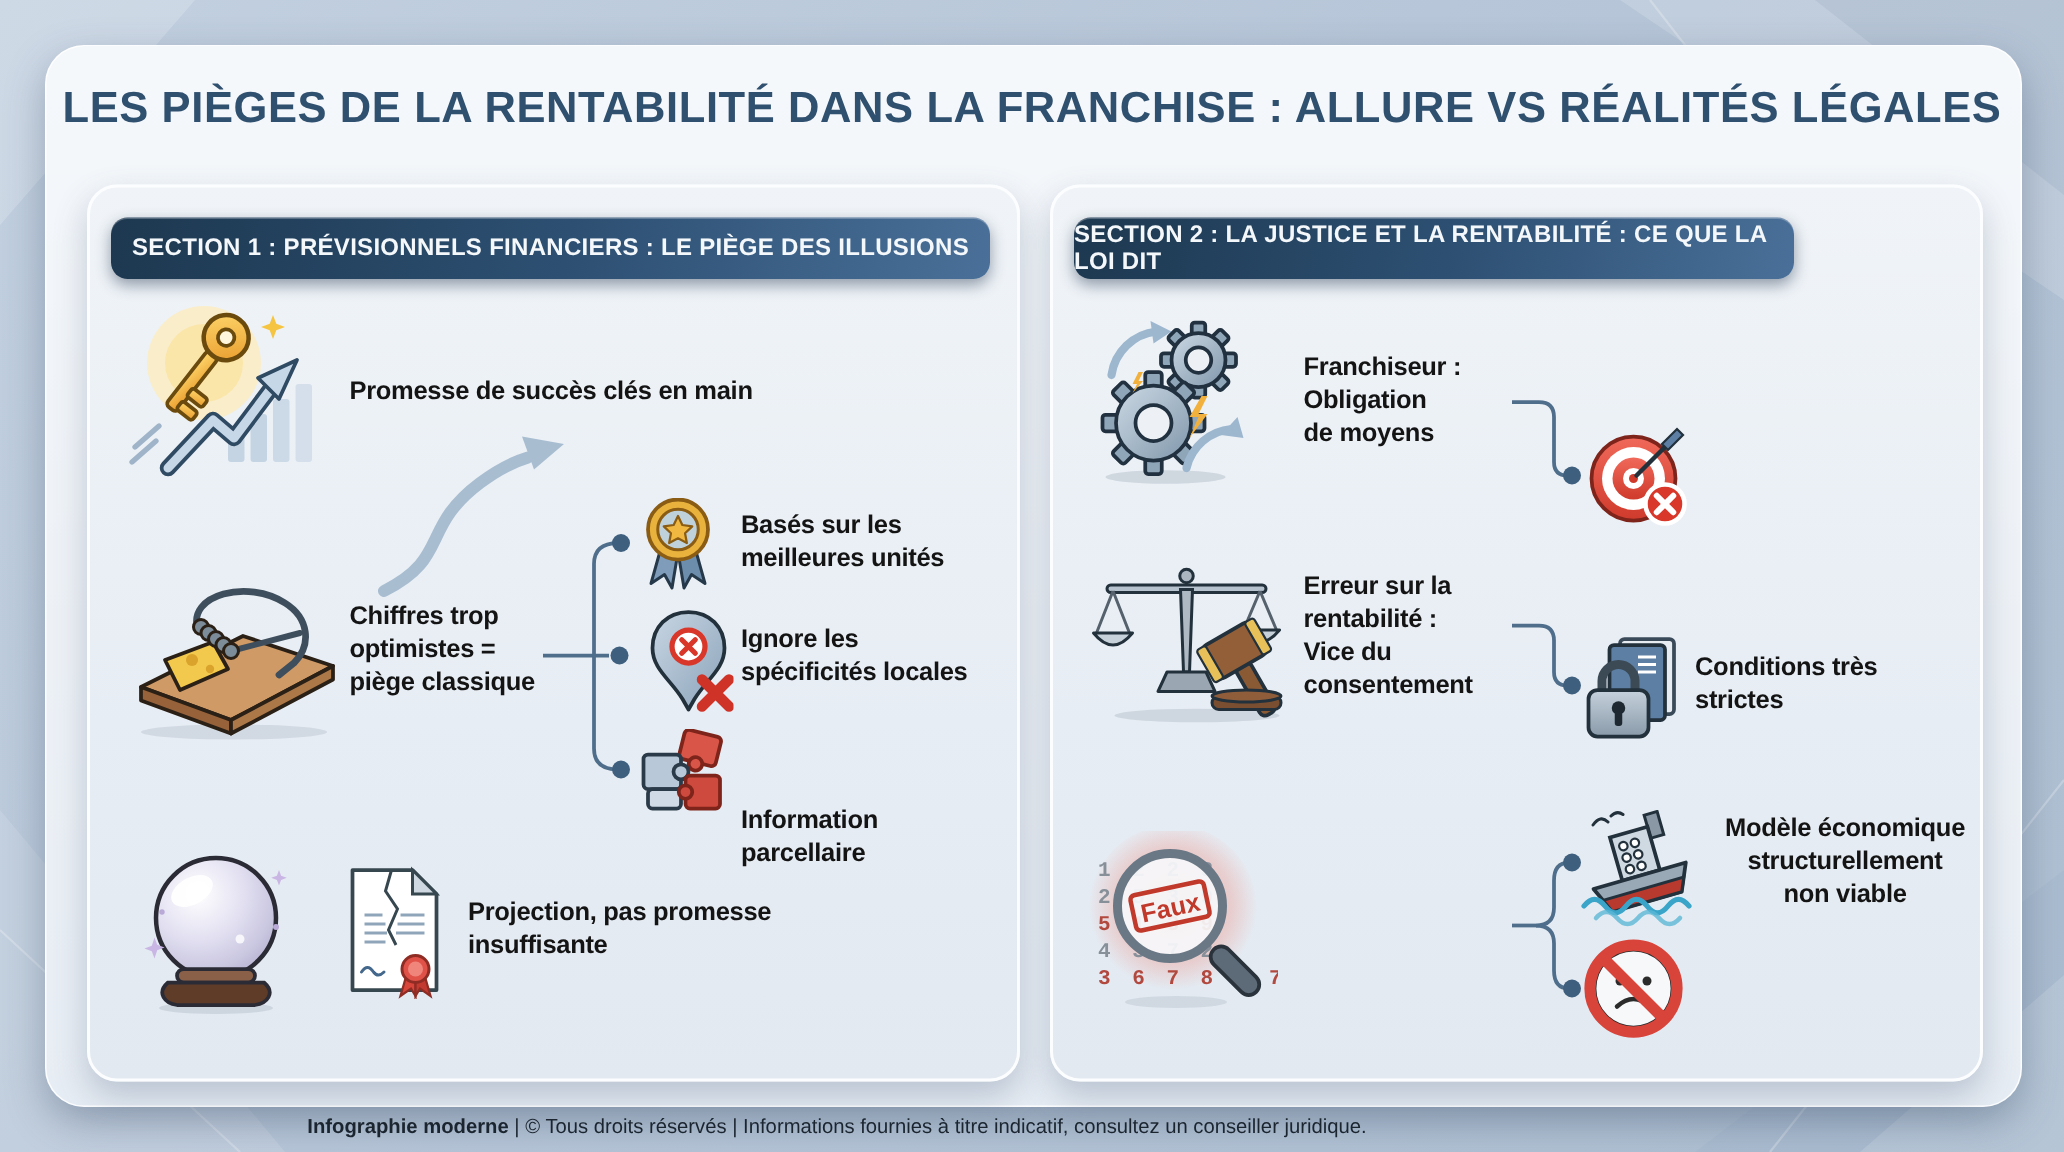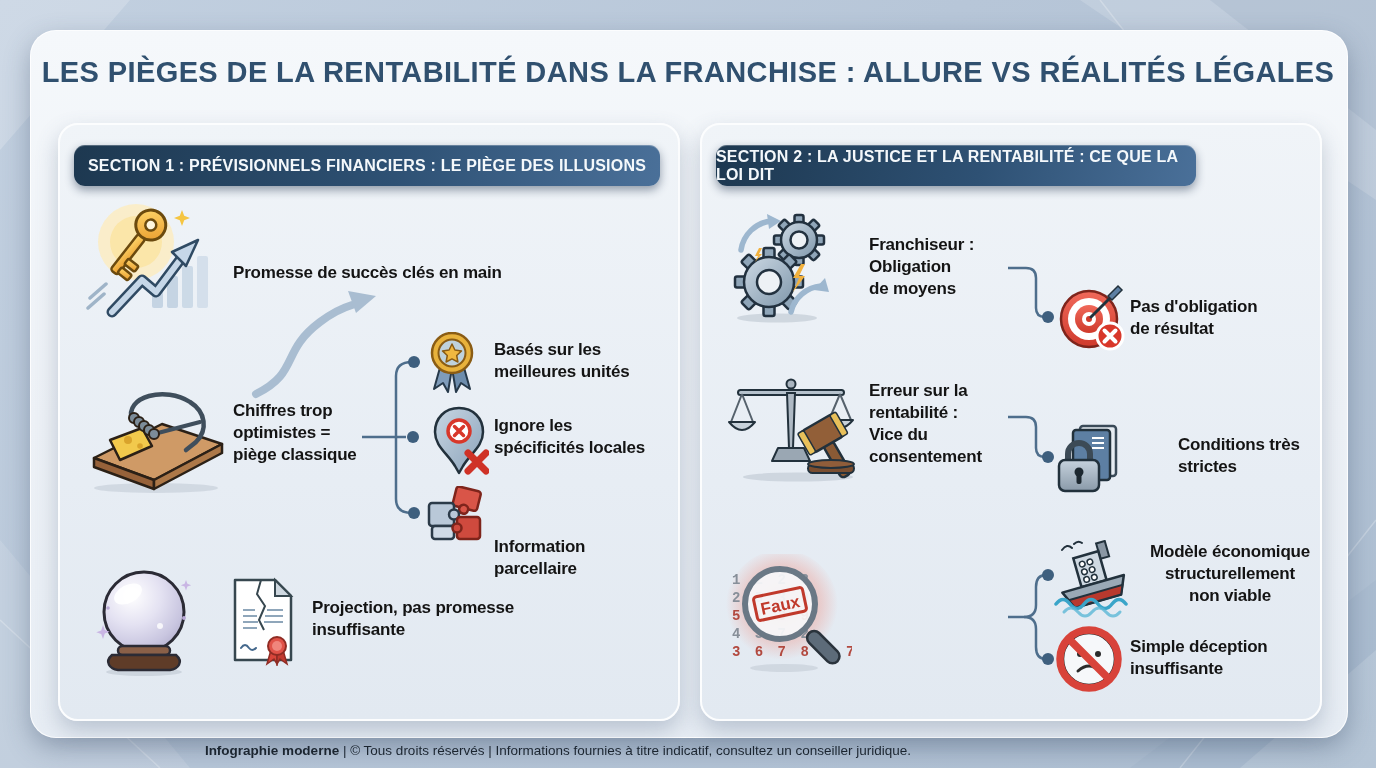--- a/index.html
+++ b/index.html
@@ -375,46 +375,42 @@
     <svg width="66" height="66" viewBox="0 0 66 66">
       <circle cx="33" cy="33" r="26" fill="#f6f8fa" stroke="#2b2b2b" stroke-width="2.5"></circle>
       <circle cx="24" cy="28" r="3" fill="#2b2b2b"></circle>
       <circle cx="42" cy="28" r="3" fill="#2b2b2b"></circle>
       <path d="M22,45 Q33,35 44,45" fill="none" stroke="#2b2b2b" stroke-width="3" stroke-linecap="round"></path>
       <circle cx="33" cy="33" r="29" fill="none" stroke="#d8433a" stroke-width="7.5"></circle>
       <path d="M13,13 L53,53" stroke="#d8433a" stroke-width="7.5" stroke-linecap="round"></path>
     </svg>
   </div>
 
-  <div class="label" style="left:233px; top:250px;margin-top:12px;">Promesse de succès clés en main</div>
+  <div class="label" style="left:233px; top:250px;">Promesse de succès clés en main</div>
   <div class="label" style="left:233px; top:400px;">Chiffres trop
 optimistes =
 piège classique</div>
   <div class="label" style="left:494px; top:339px;">Basés sur les
 meilleures unités</div>
   <div class="label" style="left:494px; top:415px;">Ignore les
 spécificités locales</div>
   <div class="label" style="left:494px; top:491px;margin-top:45px;">Information
 parcellaire</div>
   <div class="label" style="left:312px; top:597px;">Projection, pas promesse
 insuffisante</div>
 
   <div class="label" style="left:869px; top:234px;">Franchiseur :
 Obligation
 de moyens</div>
-  <div class="label" style="left:1130px; top:296px;">Pas d'obligation
-de résultat</div>
   <div class="label" style="left:869px; top:380px;">Erreur sur la
 rentabilité :
 Vice du
 consentement</div>
-  <div class="label" style="left:1130px; top:434px;margin-left:48px;">Conditions très
+  <div class="label" style="left:1130px; top:434px;">Conditions très
 strictes</div>
   <div class="label" style="left:1150px; top:541px;text-align:center;">Modèle économique
 structurellement
 non viable</div>
-  <div class="label" style="left:1130px; top:636px;">Simple déception
-insuffisante</div>
 
   <div class="footer">
     <b>Infographie moderne</b><span> | © Tous droits réservés | Informations fournies à titre indicatif, consultez un conseiller juridique.</span>
   </div>
 </div>
 
 </body></html>

